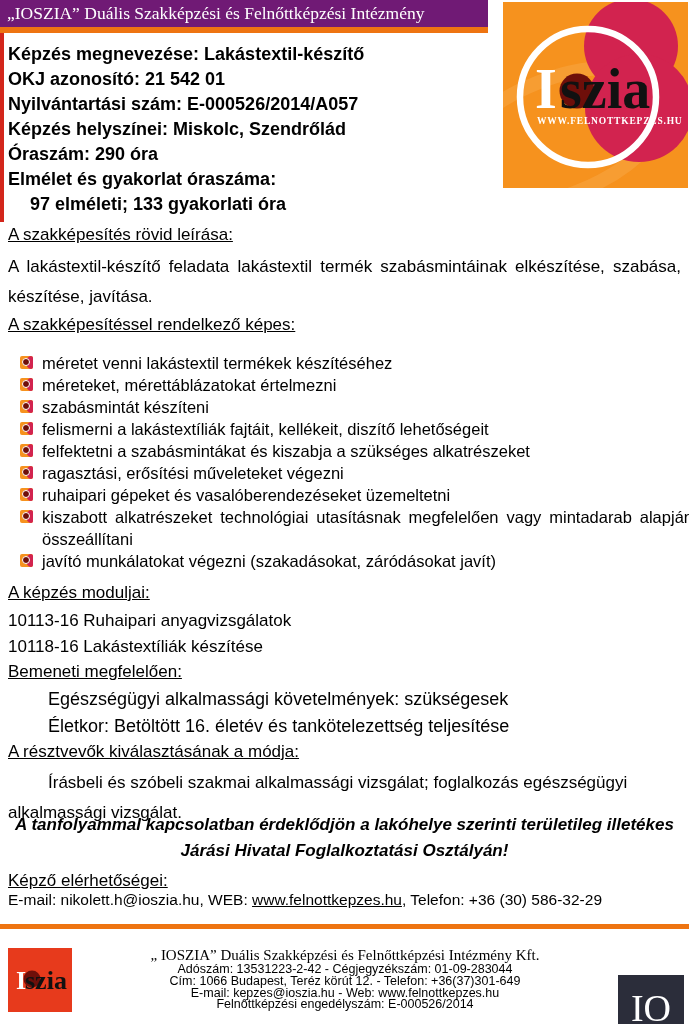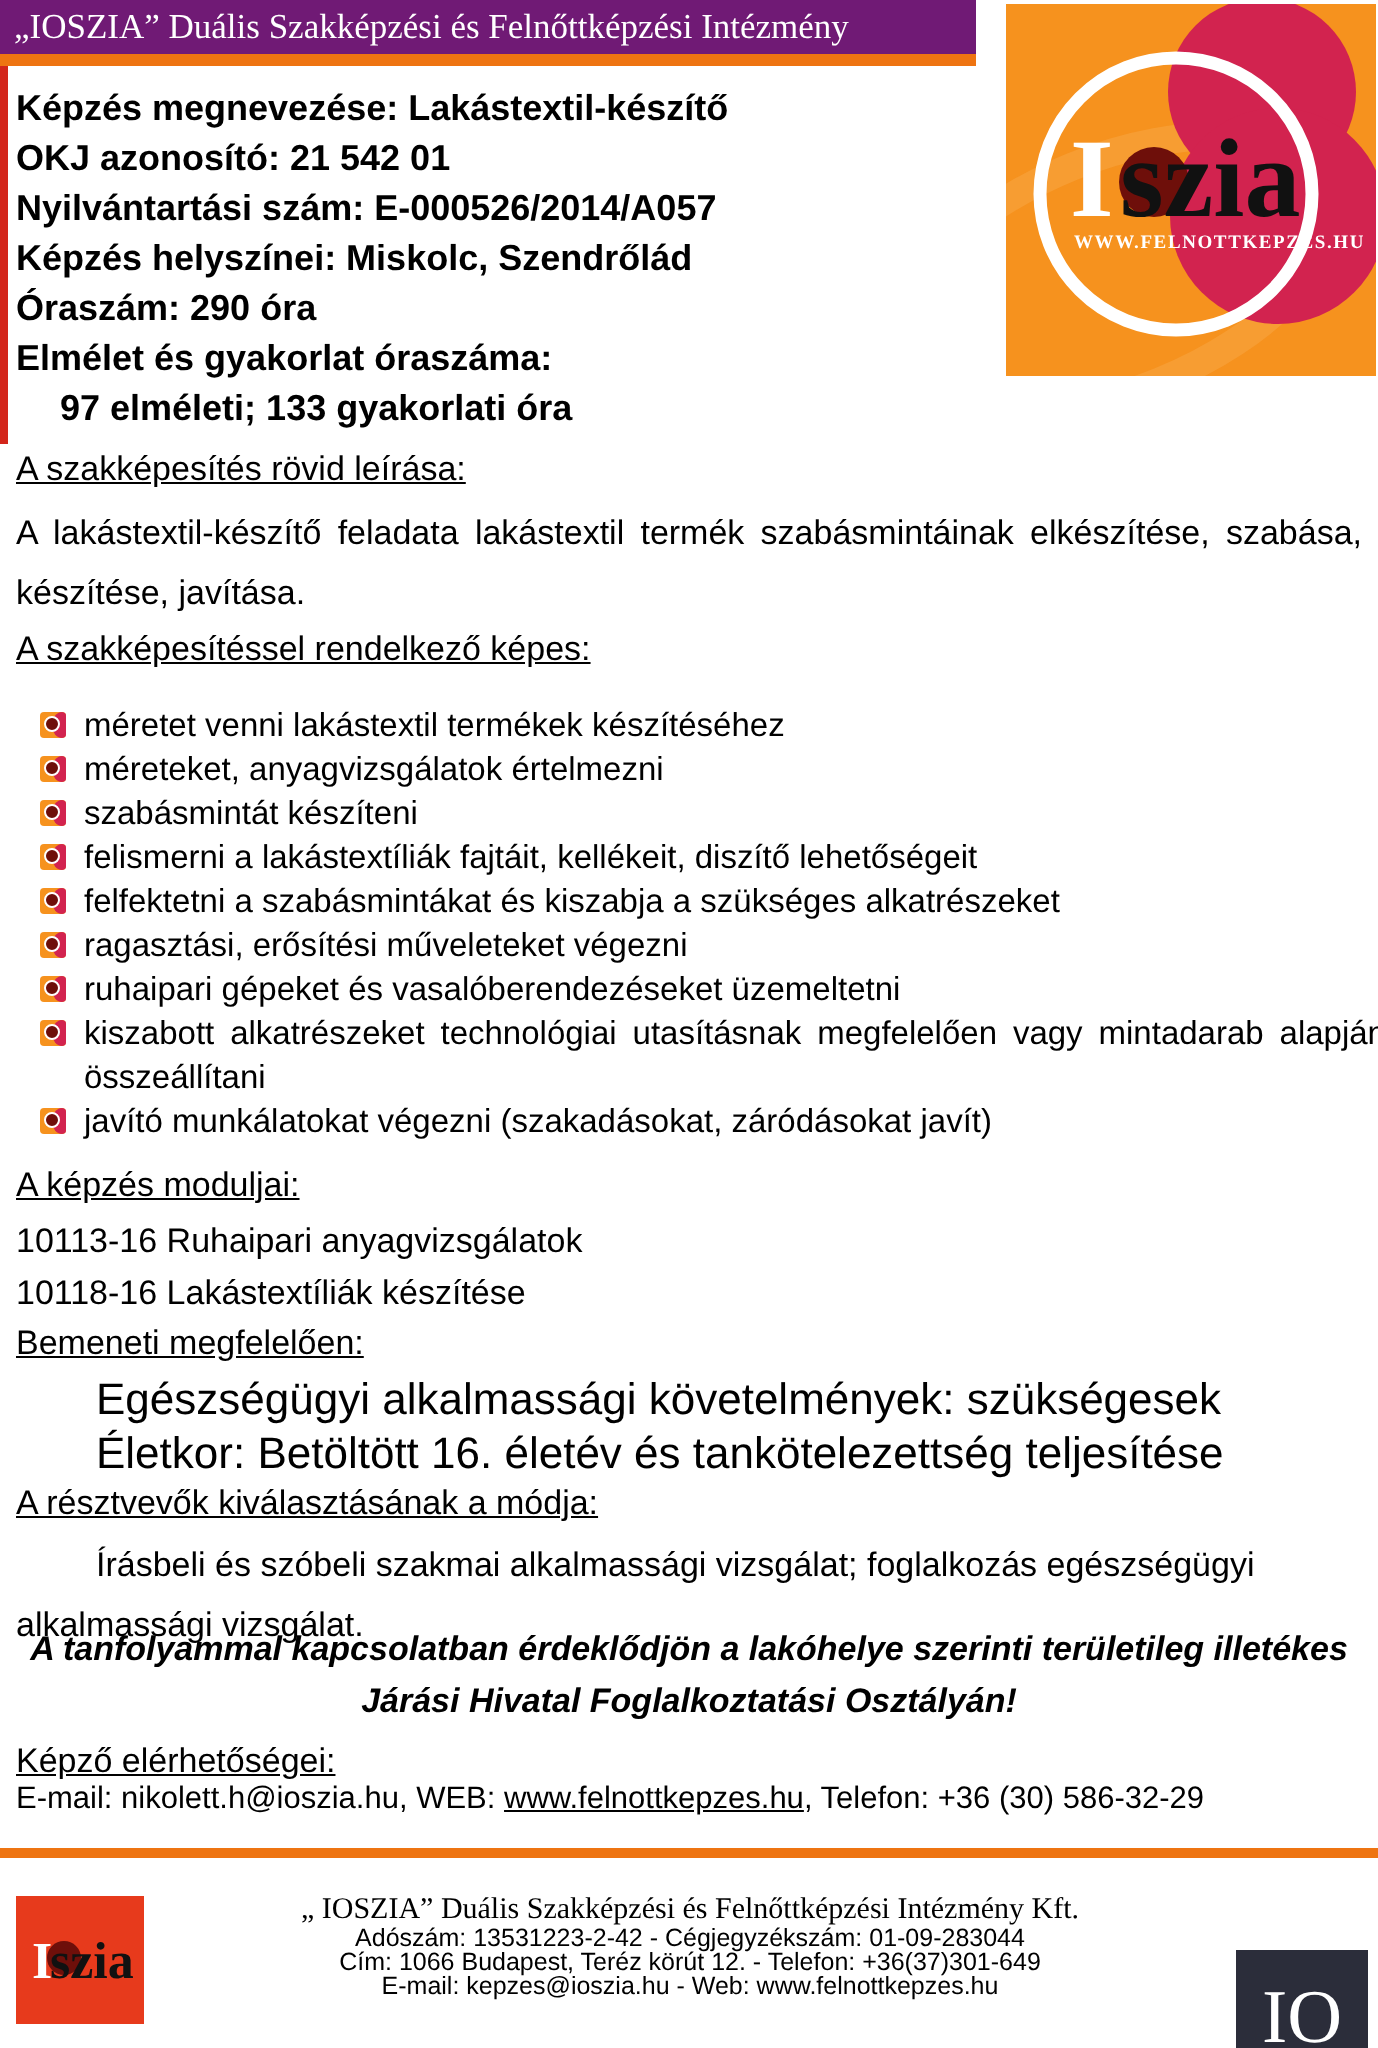--- a/index.html
+++ b/index.html
@@ -32,21 +32,21 @@
   .plain{font-size:17px;line-height:26px;white-space:nowrap;}
 
   
   ul.blist{left:8px;top:340px;width:673px;margin:12px;padding:0;list-style:none;}
   ul.blist li{position:relative;padding-left:22px;font-size:16.5px;line-height:22px;}
   ul.blist li.justify{text-align:justify;}
   .blt{position:absolute;left:0;top:4px;width:13px;height:13px;background:#f6921e;overflow:hidden;border-radius:2px;}
   .blt::before{content:"";position:absolute;right:-3px;top:0;width:10px;height:13px;border-radius:50%;background:#d2234f;}
   .blt::after{content:"";position:absolute;left:2px;top:2px;width:6px;height:6px;border:1.5px solid #fff;border-radius:50%;background:#6e0f0a;}
 
-  .entry-line{font-size:22px;line-height:27px;padding-left:40px;white-space:nowrap;}
+  .entry-line{font-size:18px;line-height:27px;padding-left:40px;white-space:nowrap;}
   .sel-p{font-size:17px;line-height:30px;width:673px;text-indent:40px;text-align:left;}
   .notice{left:8px;top:812px;width:673px;text-align:center;font-size:17px;font-weight:bold;font-style:italic;line-height:26px;}
 
   .contact-line{font-size:15.5px;white-space:nowrap;}
   .u-link{text-decoration:underline;}
 
   
   .footer-rule{left:0;top:924px;width:689px;height:5px;background:#ee7411;}
   .footer-left-logo{left:8px;top:948px;width:64px;height:64px;}
   .footer-right-logo{left:618px;top:945px;width:66px;height:66px;margin-top:30px;}
@@ -84,21 +84,21 @@
   <div>Elmélet és gyakorlat óraszáma:</div>
   <div class="indent">97 elméleti; 133 gyakorlati óra</div>
 </div>
 
 <div class="abs sec-h" style="left:8px;top:225px;">A szakképesítés rövid leírása:</div>
 <div class="abs body-text" style="left:8px;top:252px;">A lakástextil-készítő feladata lakástextil termék szabásmintáinak elkészítése, szabása, készítése, javítása.</div>
 
 <div class="abs sec-h" style="left:8px;top:315px;">A szakképesítéssel rendelkező képes:</div>
 <ul class="abs blist">
   <li><span class="blt"></span><span>méretet venni lakástextil termékek készítéséhez</span></li>
-  <li><span class="blt"></span><span>méreteket, anyagvizsgálatok értelmezni</span></li>
+  <li><span class="blt"></span><span>méreteket, mérettáblázatokat értelmezni</span></li>
   <li><span class="blt"></span><span>szabásmintát készíteni</span></li>
   <li><span class="blt"></span><span>felismerni a lakástextíliák fajtáit, kellékeit, diszítő lehetőségeit</span></li>
   <li><span class="blt"></span><span>felfektetni a szabásmintákat és kiszabja a szükséges alkatrészeket</span></li>
   <li><span class="blt"></span><span>ragasztási, erősítési műveleteket végezni</span></li>
   <li><span class="blt"></span><span>ruhaipari gépeket és vasalóberendezéseket üzemeltetni</span></li>
   <li class="justify"><span class="blt"></span><span>kiszabott alkatrészeket technológiai utasításnak megfelelően vagy mintadarab alapján összeállítani</span></li>
   <li><span class="blt"></span><span>javító munkálatokat végezni (szakadásokat, záródásokat javít)</span></li>
 </ul>
 
 <div class="abs sec-h" style="left:8px;top:583px;">A képzés moduljai:</div>
@@ -132,20 +132,21 @@
     <text x="8" y="41" fill="#ffffff" style="font-family:'Liberation Serif',serif;font-weight:bold;font-size:26px;">I</text>
     <text x="17" y="41" fill="#111111" style="font-family:'Liberation Serif',serif;font-weight:bold;font-size:26px;">szia</text>
   </svg>
 </div>
 
 <div class="abs footer-center">
   <div class="footer-company">„ IOSZIA” Duális Szakképzési és Felnőttképzési Intézmény Kft.</div>
   <div class="footer-line">Adószám: 13531223-2-42 - Cégjegyzékszám: 01-09-283044</div>
   <div class="footer-line">Cím: 1066 Budapest, Teréz körút 12. - Telefon: +36(37)301-649</div>
   <div class="footer-line">E-mail: kepzes@ioszia.hu - Web: www.felnottkepzes.hu</div>
+  <div class="footer-line">Felnőttképzési engedélyszám: E-000526/2014</div>
 </div>
 
 <div class="abs footer-right-logo">
   <svg width="66" height="66" viewBox="0 0 66 66">
     <rect x="0" y="0" width="66" height="66" fill="#2b2d3a"></rect>
     <text x="33" y="46" text-anchor="middle" fill="#ffffff" style="font-family:'Liberation Serif',serif;font-size:38px;">IO</text>
   </svg>
 </div>
 
 </body></html>

